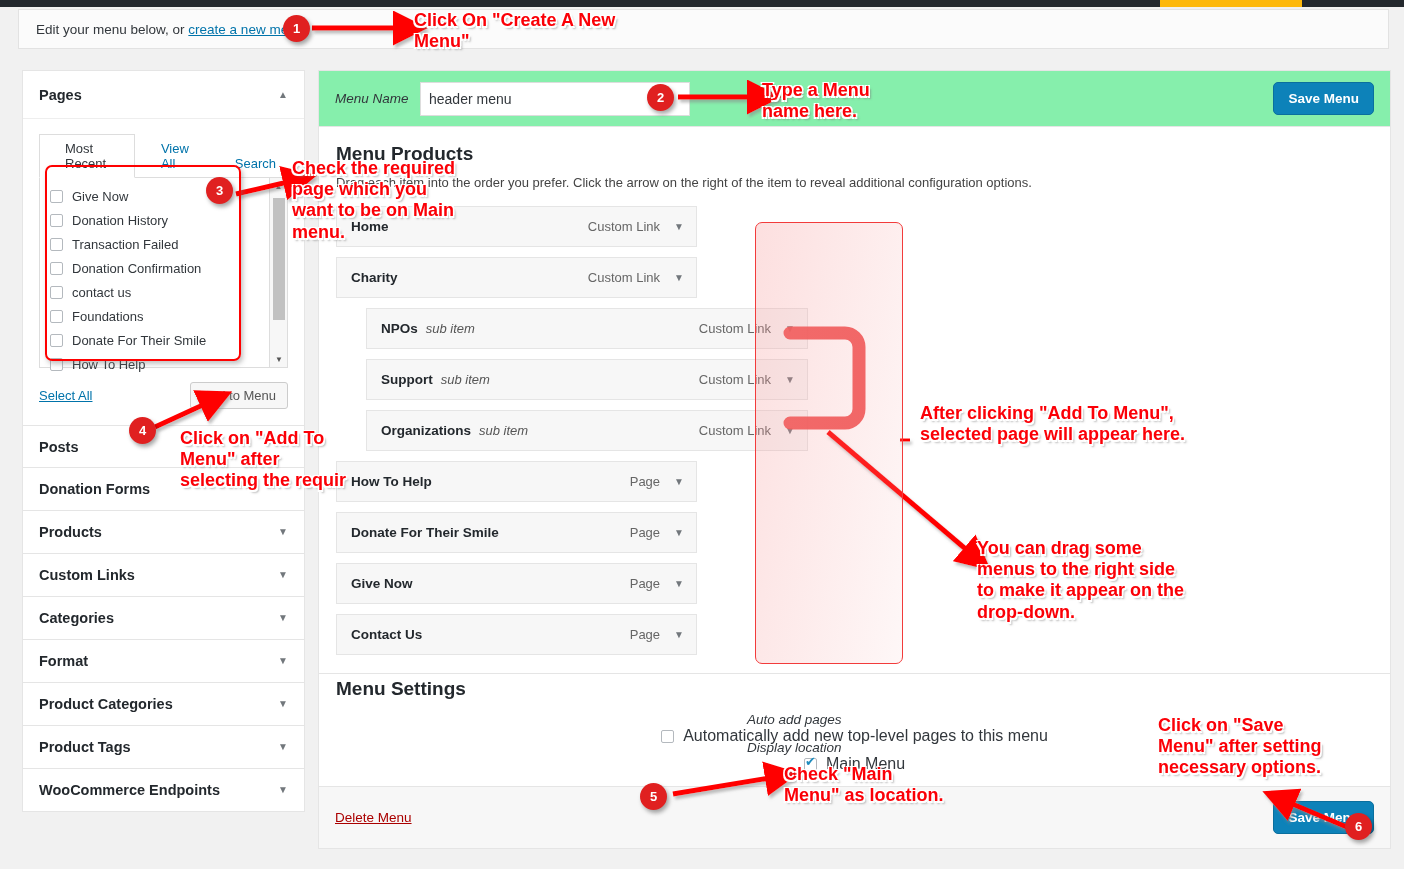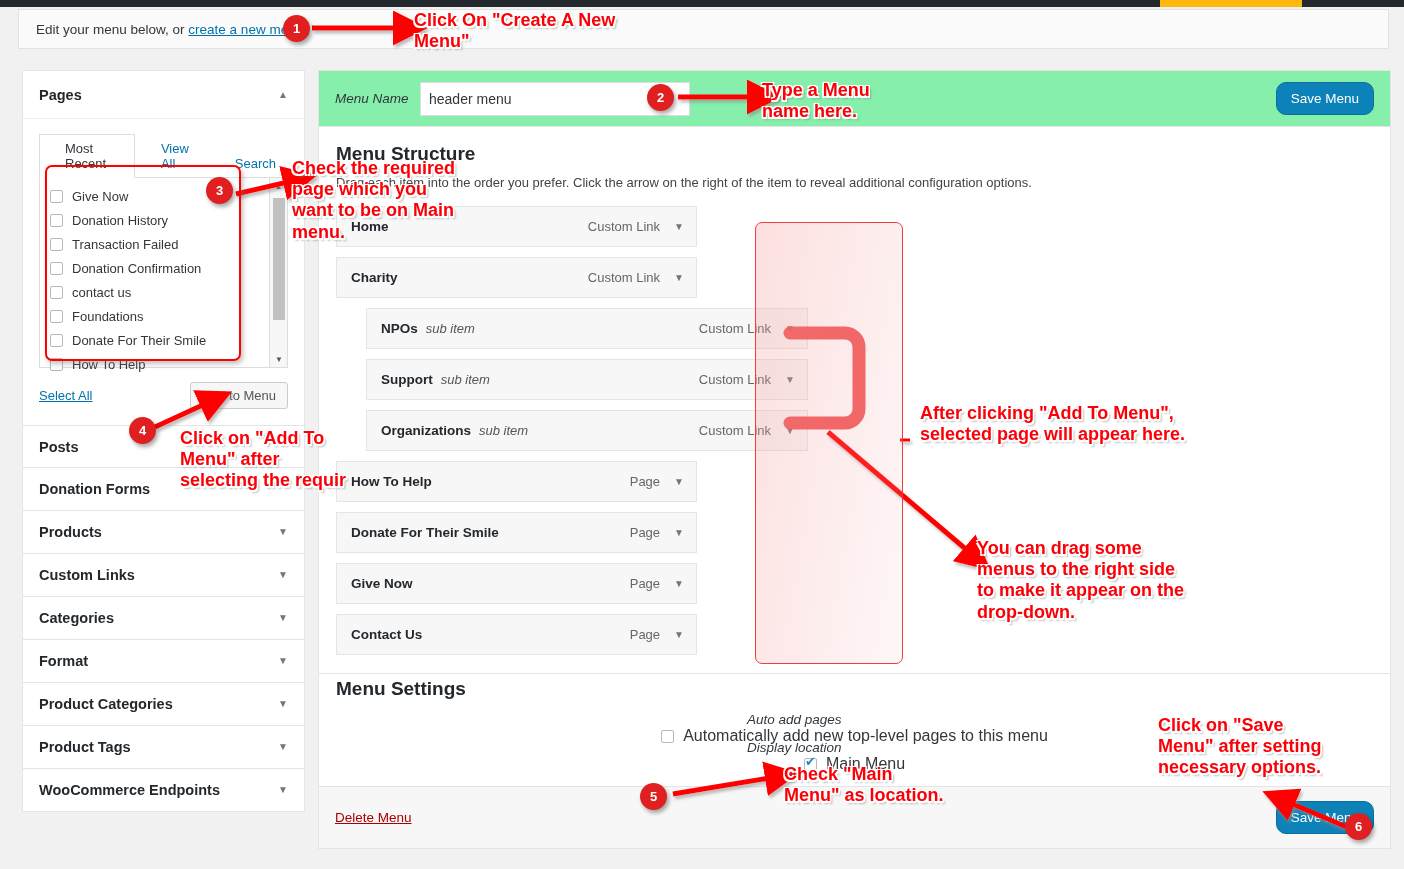--- a/index.html
+++ b/index.html
@@ -82,22 +82,22 @@
     height:56px; background:#86efac; border-bottom:1px solid #e5e5e5;
     display:flex; align-items:center; padding:0 16px;
   }
   .namebar .lab { font-size:13.5px; font-style:italic; color:#32373c; width:85px; }
   .nameinput {
     width:270px; height:30px; border:1px solid #ddd; background:#fff;
     font-size:14px; color:#32373c; padding:16px 8px; font-family:inherit;
   }
   .savetop { margin-left:auto; }
   .btn-primary {
-    background:#0d82b9; color:#fff; border:1px solid #0a6f9e; border-radius:10px;
-    font-size:13.5px; padding:8px 14px; font-family:inherit;
+    background:#0d82b9; color:#fff; border:1px solid #0a6f9e; border-radius:5px;
+    font-size:13.5px; padding:8px 14px; font-family:inherit;font-weight:bold;
   }
 
   .structure { padding:16px 17px 8px 17px; position:relative; }
   .structure h2 { font-size:19px; font-weight:bold; color:#23282d; margin-bottom:10px; }
   .structure .hint { font-size:13px; color:#444; margin-bottom:16px; }
 
   .menulist { position:relative; }
   .mi {
     border:1px solid #e5e5e5; background:#f7f7f7; height:41px;
     display:flex; align-items:center; padding:0 12px 0 14px; margin-bottom:10px;
@@ -263,21 +263,21 @@
 
     <div class="namebar">
       <span class="lab">Menu Name</span>
       <input class="nameinput" value="header menu" style="">
       <div class="savetop">
         <button class="btn-primary">Save Menu</button>
       </div>
     </div>
 
     <div class="structure">
-      <h2>Menu Structure</h2>
+      <h2>Menu Products</h2>
       <div class="hint">Drag each item into the order you prefer. Click the arrow on the right of the item to reveal additional configuration options.</div>
       <div class="menulist" id="menu-items">
           <div class="mi">
             <span class="name">Home</span>
             <span class="type">Custom Link</span>
             <span class="dd">▼</span>
           </div>
           <div class="mi">
             <span class="name">Charity</span>
             <span class="type">Custom Link</span>

